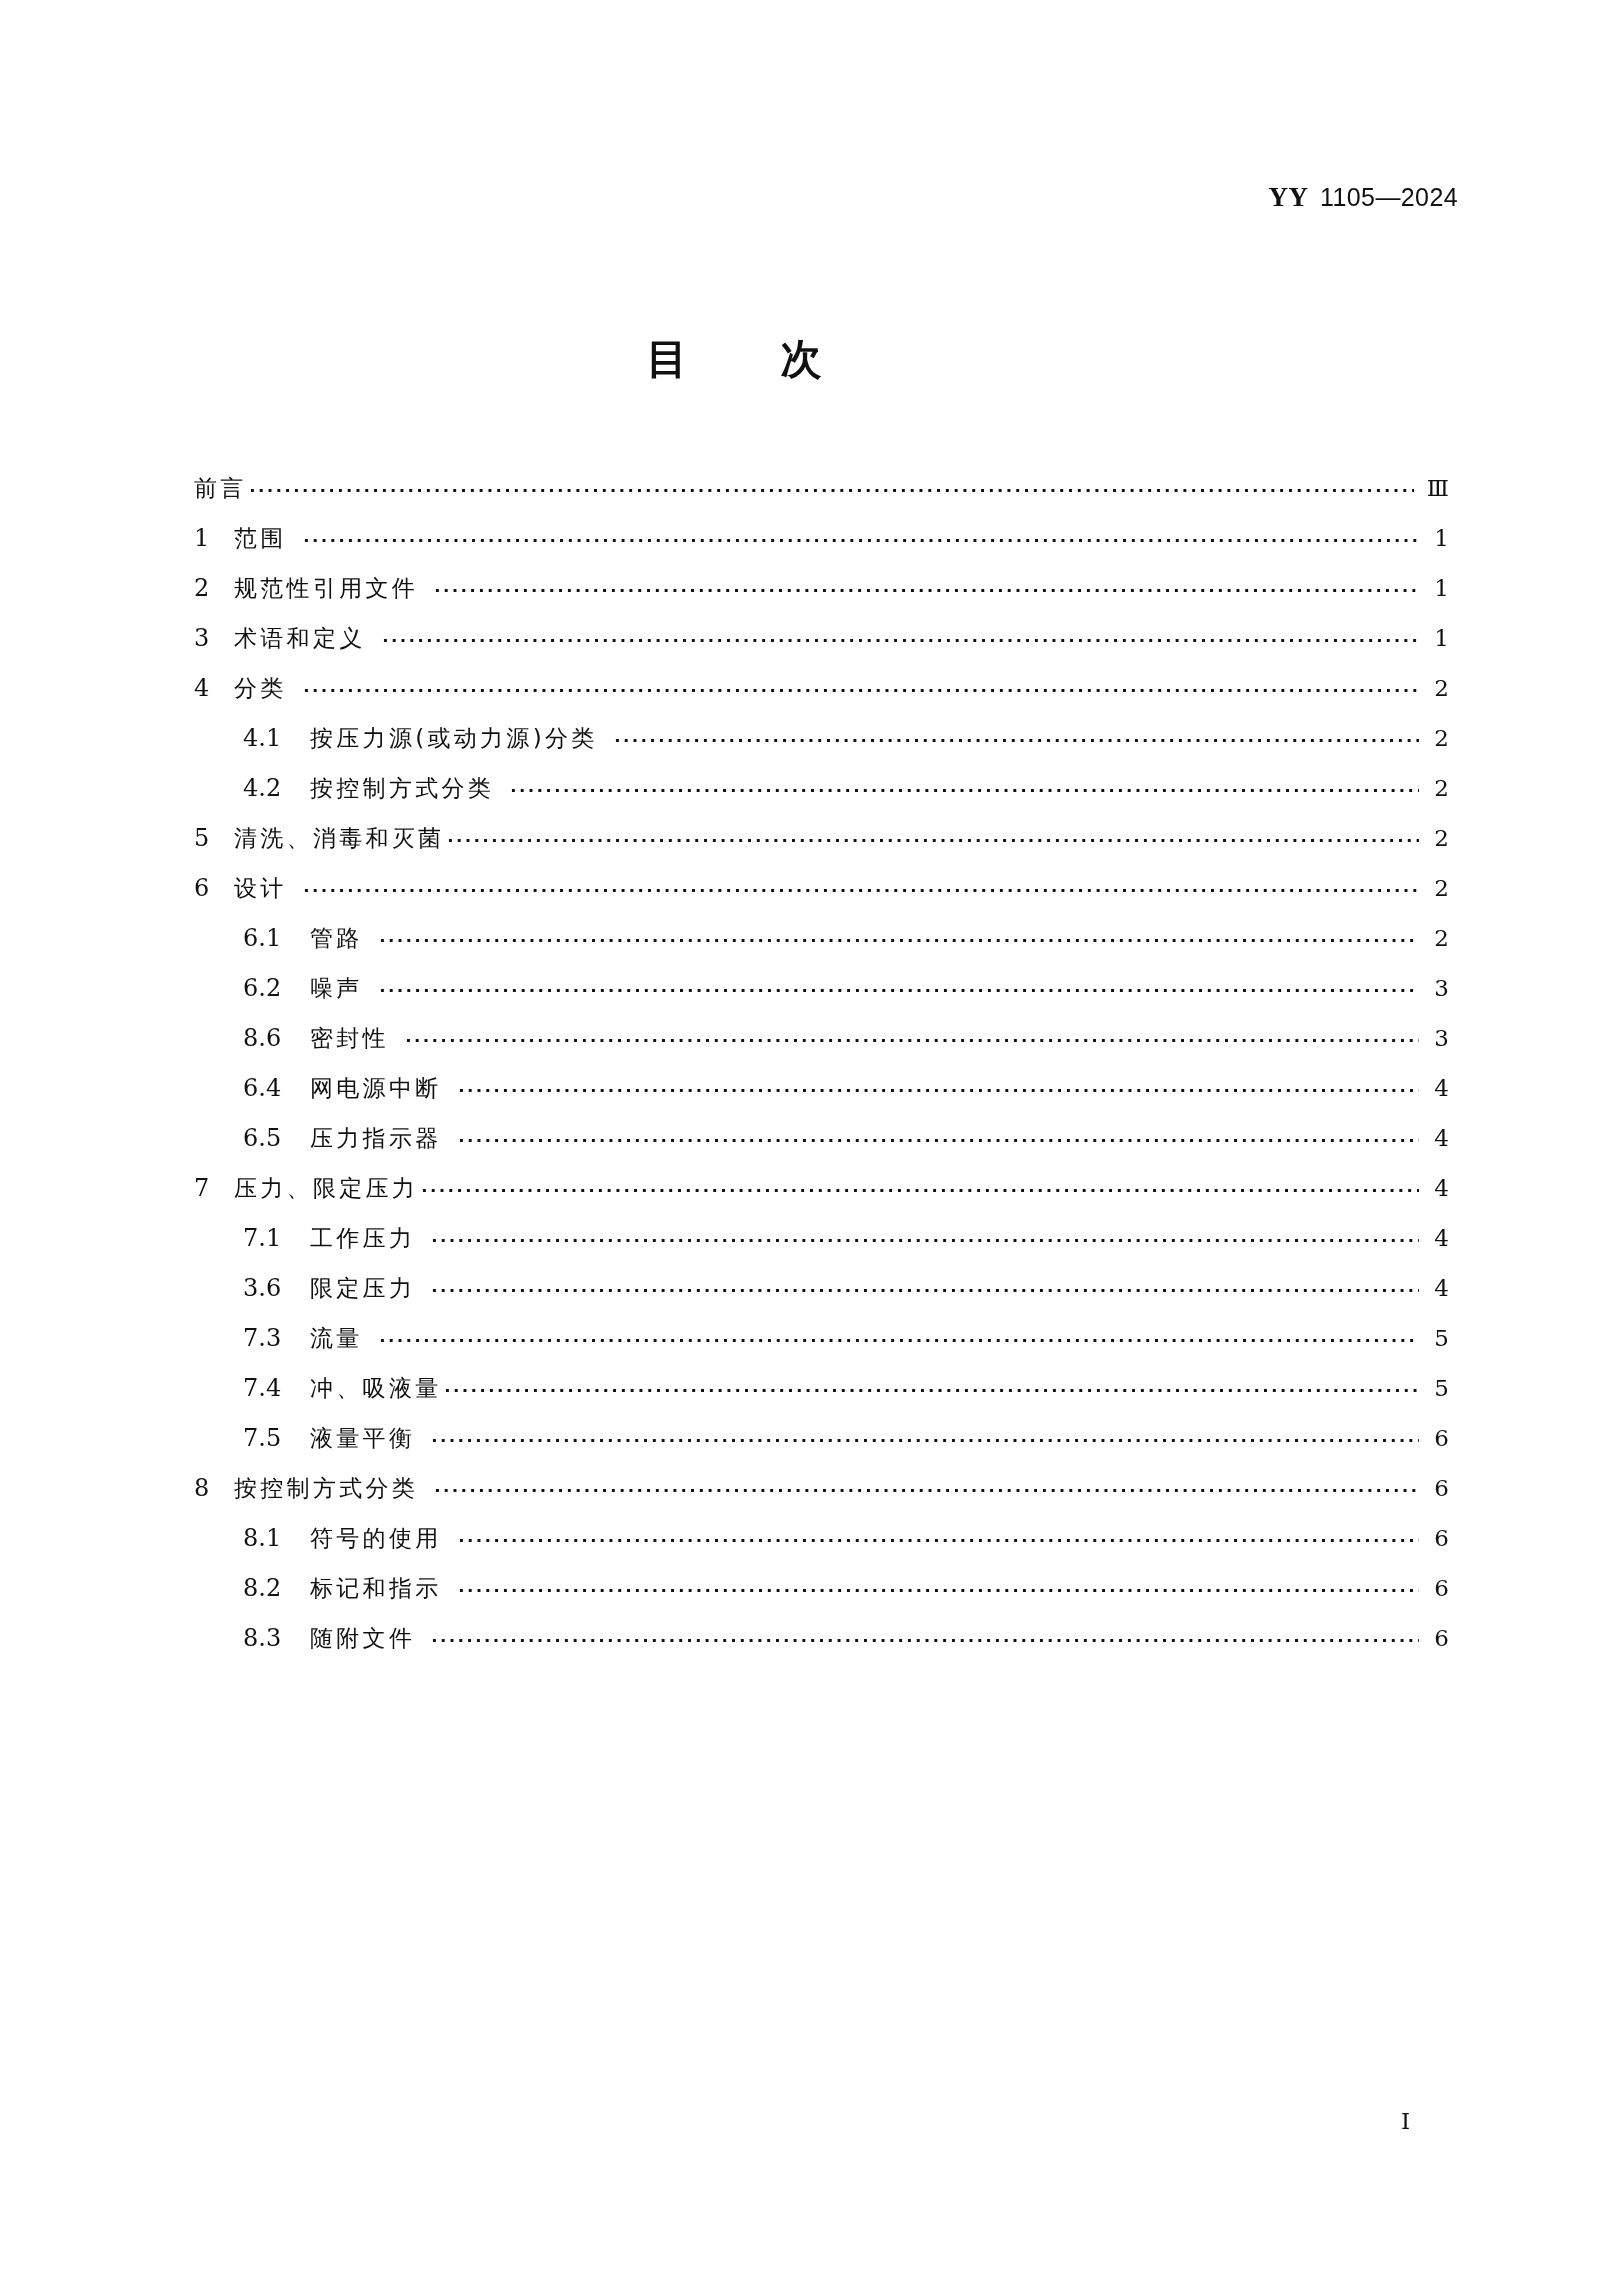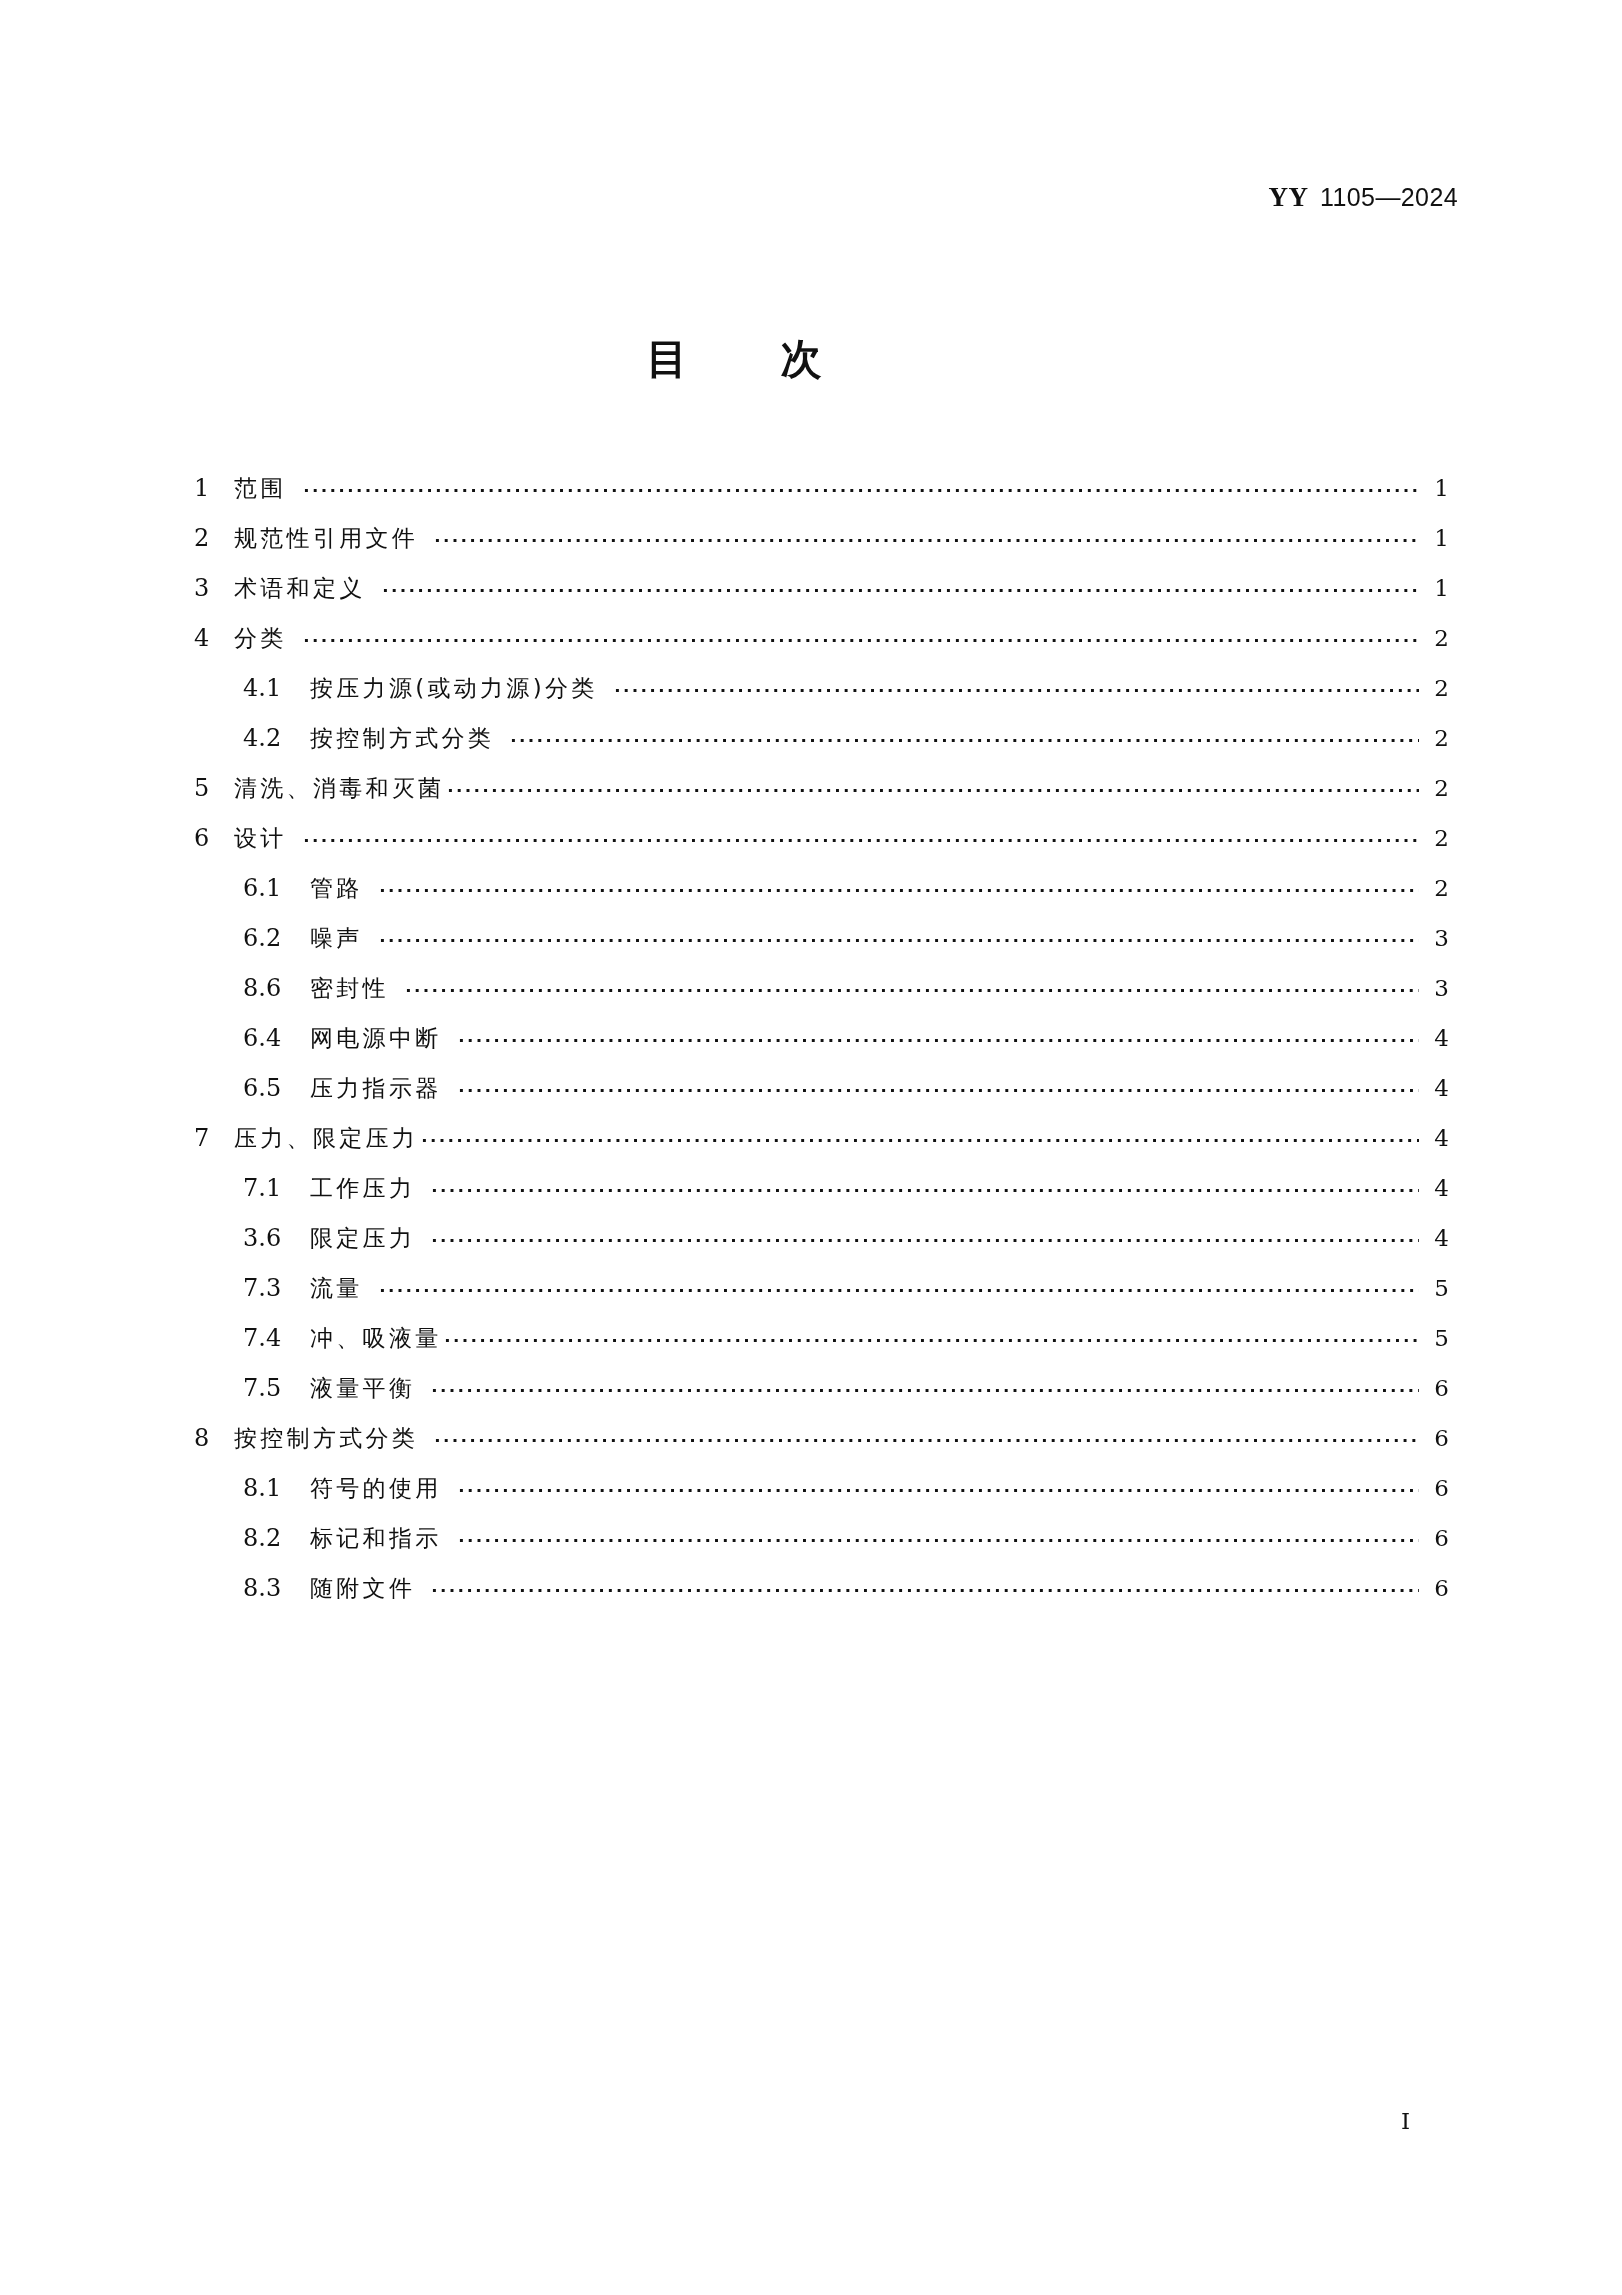--- a/index.html
+++ b/index.html
@@ -112,20 +112,25 @@
 
 <div class="std-code">
   <span class="prefix">YY</span><span class="num">1105—2024</span>
 </div>
 
 <div class="toc-title">
   <span>目</span><span class="gap"></span><span>次</span>
 </div>
 
 <div class="toc">
+  <div class="toc-row level-1 tight">
+    <span class="toc-label">前言</span>
+    <span class="toc-leader"></span>
+    <span class="toc-page">Ⅲ</span>
+  </div>
   <div class="toc-row level-1">
     <span class="toc-num">1</span>
     <span class="toc-label">范围</span>
     <span class="toc-leader"></span>
     <span class="toc-page">1</span>
   </div>
   <div class="toc-row level-1">
     <span class="toc-num">2</span>
     <span class="toc-label">规范性引用文件</span>
     <span class="toc-leader"></span>

